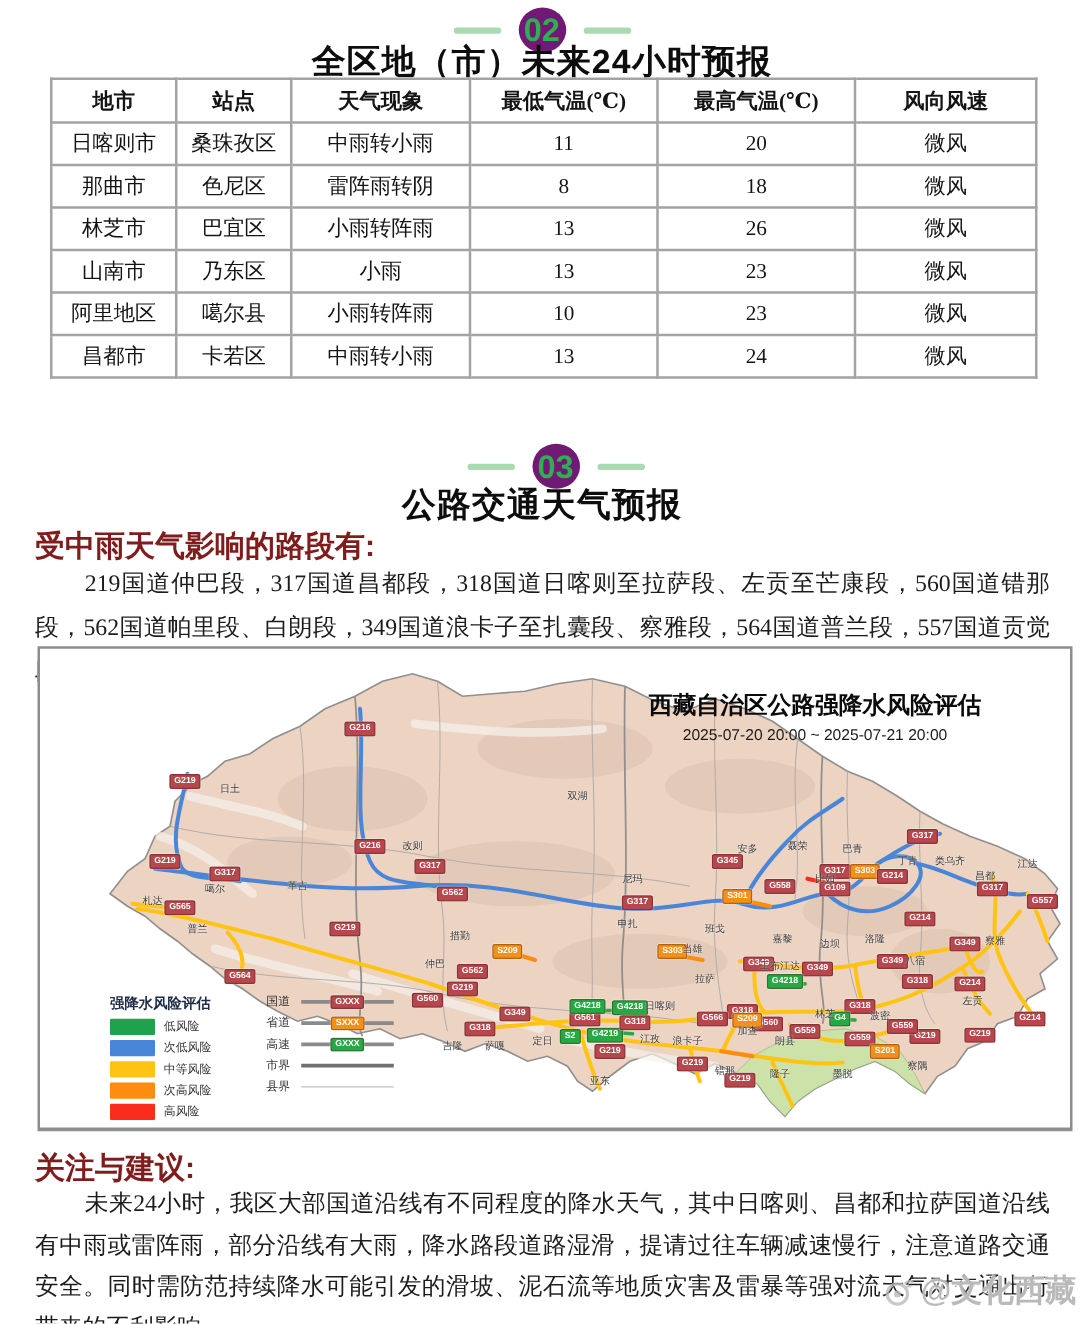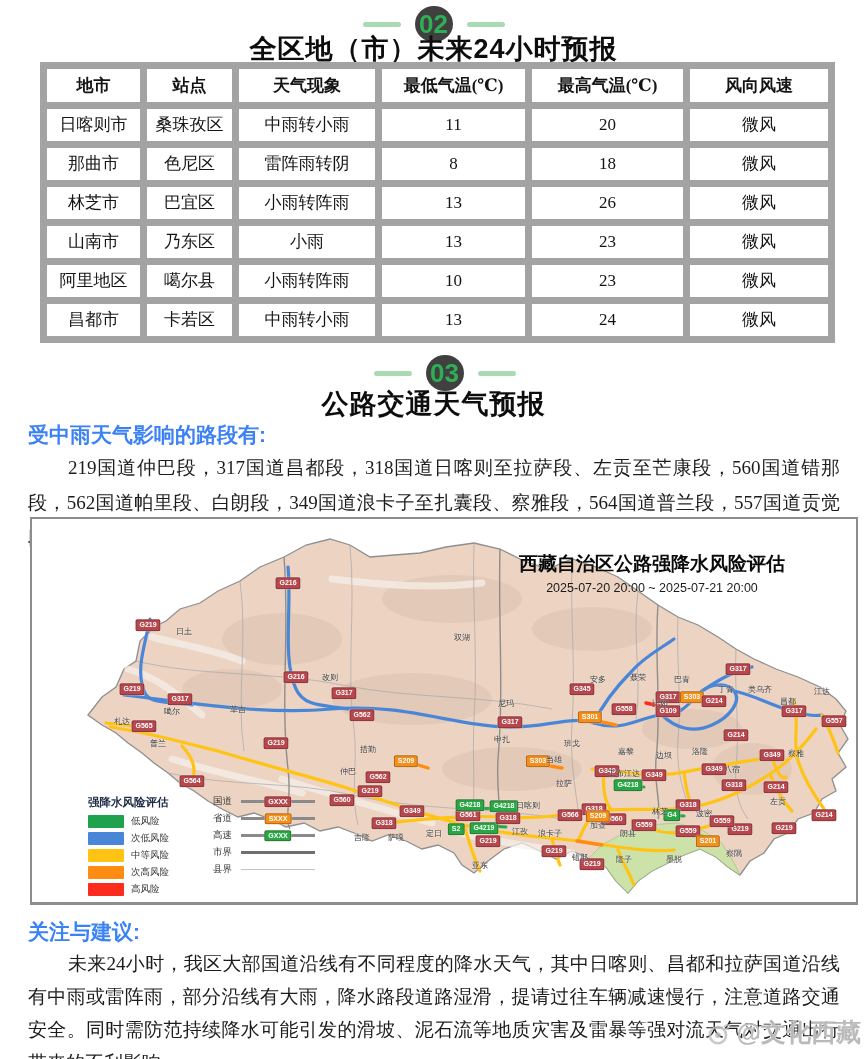--- a/index.html
+++ b/index.html
@@ -2,32 +2,32 @@
 <html><head>
 <meta charset="utf-8">
 <style>
   html,body{margin:0;padding:0;background:#fff;}
   .page{position:relative;width:867px;height:1059px;background:#ffffff;overflow:hidden;
         font-family:"Liberation Sans","DejaVu Sans",sans-serif;color:#111;}
 
   
   .secnum{position:absolute;left:0;right:0;display:flex;align-items:center;justify-content:center;gap:14px;}
   .secnum .dash{width:38px;height:5px;border-radius:3px;background:#a9dab1;}
-  .secnum .num{min-width:38px;height:36px;border-radius:50%;background:#404040;color:#2fae53;
+  .secnum .num{min-width:38px;height:36px;border-radius:50%;background:#701a75;color:#2fae53;
                font-size:26px;font-weight:bold;display:flex;align-items:center;justify-content:center;}
   .sec-title{position:absolute;left:0;right:0;text-align:center;font-size:27px;font-weight:bold;letter-spacing:1px;color:#0d0d0d;}
 
   
   table.forecast{position:absolute;left:40px;top:62px;width:788px;border-collapse:collapse;table-layout:fixed;
                  font-family:"Liberation Serif","DejaVu Serif",serif;font-size:17px;color:#141414;background:#fff;}
-  table.forecast th,table.forecast td{border:7px solid #a3a3a3;text-align:center;padding:0;height:32px;line-height:32px;
+  table.forecast th,table.forecast td{border:2px solid #a3a3a3;text-align:center;padding:0;height:32px;line-height:32px;
                  overflow:hidden;white-space:nowrap;}
   table.forecast th{font-weight:bold;height:33px;}
 
-  .bold-head{position:absolute;left:28px;font-size:21px;font-weight:bold;color:#3b82f6;}
+  .bold-head{position:absolute;left:28px;font-size:24px;font-weight:bold;color:#7f1d1d;}
   .para{position:absolute;left:28px;width:812px;font-family:"Liberation Serif","DejaVu Serif",serif;
         font-size:19px;color:#1c1c1c;text-align:justify;text-indent:2.1em;}
 
   
   .map-box{position:absolute;left:30px;top:517px;width:828px;height:388px;background:#fff;
            border:2px solid #8d8d8d;border-bottom-width:3px;box-sizing:border-box;}
   .map-box svg{position:absolute;left:0;top:0;}
   .map-title{position:absolute;left:470px;top:32px;width:300px;text-align:center;font-size:19px;font-weight:bold;color:#0a0a0a;}
   .map-subtitle{position:absolute;left:470px;top:62px;width:300px;text-align:center;font-size:12.5px;color:#1b1b1b;}
 

